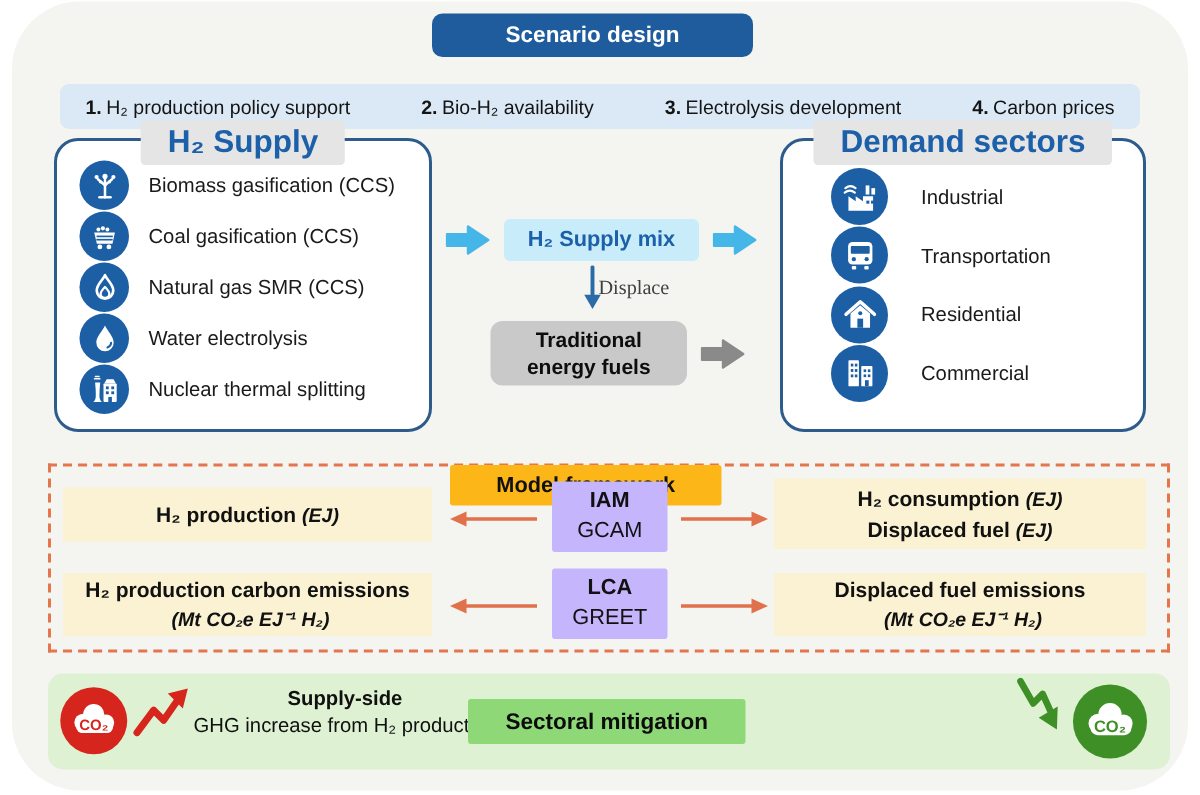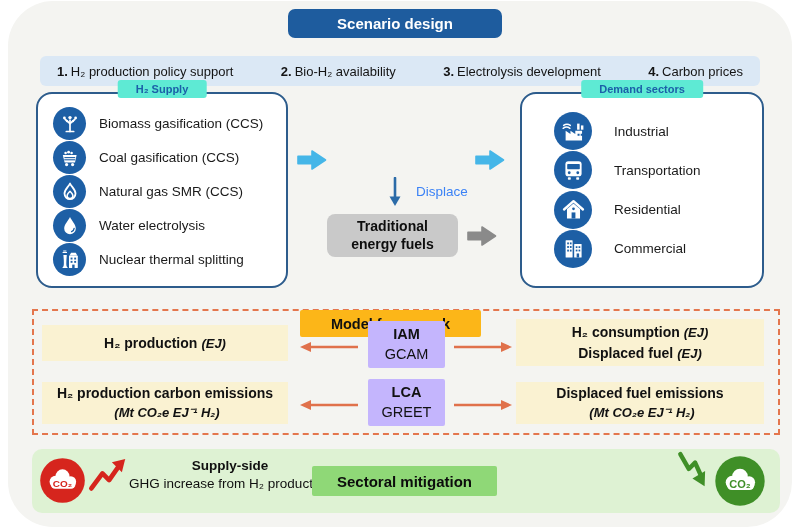--- a/index.html
+++ b/index.html
@@ -12,38 +12,38 @@
              color:#fff;font-weight:bold;font-size:15px;display:flex;align-items:center;justify-content:center;}
   .scn-bar{position:absolute;left:40px;top:56px;width:720px;height:30px;background:#dbe8f5;border-radius:6px;
            display:flex;align-items:center;justify-content:space-between;padding:0 17px;box-sizing:border-box;
            font-size:13px;color:#141414;}
   .scn-item b{margin-right:3px;}
 
   
   .obox{position:absolute;background:#fff;border:2px solid #2d5c8c;border-radius:16px;box-sizing:border-box;}
   .supply-box{left:36px;top:92px;width:252px;height:196px;}
   .demand-box{left:520px;top:92px;width:244px;height:196px;}
-  .box-tab{position:absolute;top:-14px;left:50%;transform:translateX(-50%);background:#5eead4;border-radius:3px;
-           padding:3px 18px;font-weight:bold;font-size:11px;color:#1b60a8;white-space:nowrap;}
+  .box-tab{position:absolute;top:-14px;left:50%;transform:translateX(-50%);background:#e5e5e5;border-radius:3px;
+           padding:3px 18px;font-weight:bold;font-size:21px;color:#1b60a8;white-space:nowrap;}
   .vlist{position:absolute;display:flex;flex-direction:column;justify-content:space-between;}
   .supply-list{inset:13px 6px 10px 15px;}
   .demand-list{inset:18px 6px 18px 32px;}
   .row-item{display:flex;align-items:center;font-size:13.5px;color:#1a1a1a;}
   .supply-list .row-item{gap:13px;}
   .demand-list .row-item{gap:22px;}
   .circle-icon{border-radius:50%;background:#1d5fa5;display:flex;align-items:center;justify-content:center;flex:0 0 auto;}
   .ci-33{width:33px;height:33px;}  .ci-33 svg{width:24px;height:24px;}
   .ci-38{width:38px;height:38px;}  .ci-38 svg{width:27px;height:27px;}
 
   
   .mix-box{position:absolute;left:336px;top:146px;width:130px;height:28px;background:#c9ecfb;border-radius:4px;
            display:flex;align-items:center;justify-content:center;font-weight:bold;font-size:14.5px;color:#1b60a8;}
   .blk-arrow{position:absolute;width:30px;height:22px;}
   .down-arrow{position:absolute;left:388px;top:177px;width:14px;height:30px;}
-  .displace{position:absolute;left:416px;top:184px;font-size:13.5px;color:#3b82f6;}
+  .displace{position:absolute;left:399px;top:184px;font-size:13.5px;color:#404040;font-family:Liberation Serif, serif;}
   .trad-box{position:absolute;left:327px;top:214px;width:131px;height:43px;background:#c9c9c9;border-radius:8px;
             display:flex;flex-direction:column;align-items:center;justify-content:center;font-weight:bold;
             font-size:14px;color:#0d0d0d;line-height:1.25;}
 
   
   .fw-border{position:absolute;left:32px;top:309px;width:748px;height:126px;border:2px dashed #e4764d;box-sizing:border-box;}
   .fw-title{position:absolute;left:300px;top:310px;width:181px;height:27px;background:#fcb618;border-radius:2px;
             display:flex;align-items:center;justify-content:center;font-weight:bold;font-size:14.5px;color:#111;}
   .cream{position:absolute;background:#faf2d2;display:flex;flex-direction:column;align-items:center;justify-content:center;
          font-weight:bold;font-size:14px;color:#111;line-height:1.45;}
@@ -238,20 +238,21 @@
         <span>Commercial</span>
       </div>
     </div>
   </div>
 
   <span class="blk-arrow" style="left:297px;top:149px;">
     <svg viewBox="0 0 30 22">
         <path d="M1 7.2 H15 V2 L28.5 11 L15 20 V14.8 H1 Z" fill="#45b6e8" stroke="#45b6e8" stroke-width="1.6" stroke-linejoin="round"></path>
       </svg>
   </span>
+  <div class="mix-box">H₂ Supply mix</div>
   <span class="blk-arrow" style="left:475px;top:149px;">
     <svg viewBox="0 0 30 22">
         <path d="M1 7.2 H15 V2 L28.5 11 L15 20 V14.8 H1 Z" fill="#45b6e8" stroke="#45b6e8" stroke-width="1.6" stroke-linejoin="round"></path>
       </svg>
   </span>
   <span class="down-arrow">
     <svg viewBox="0 0 14 30">
         <path d="M7 1 V21" stroke="#2b6ba8" stroke-width="2.6" stroke-linecap="round"></path>
         <path d="M1.5 19.5 L7 29 L12.5 19.5 Z" fill="#2b6ba8"></path>
       </svg>

